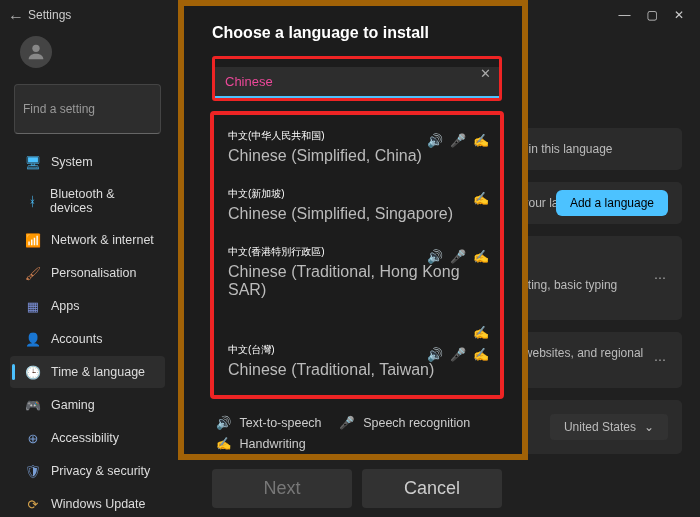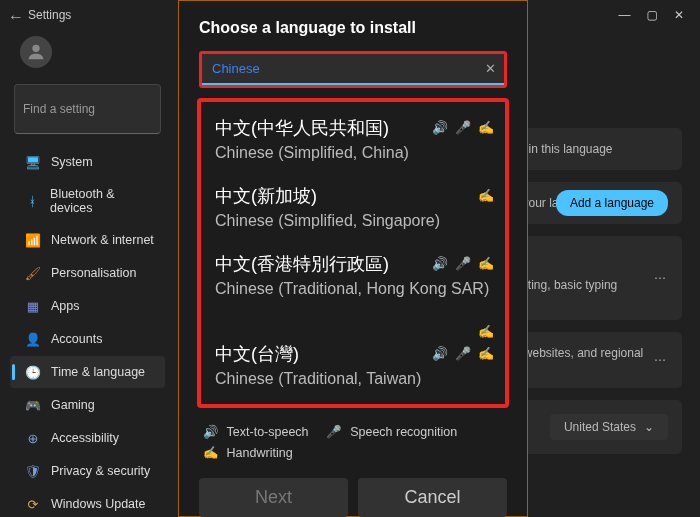--- a/index.html
+++ b/index.html
@@ -17,34 +17,34 @@
 .sidebar { width: 175px; padding: 10px 6px; }
 .findbox { background: #2d2d2d; border: 1px solid #444; border-radius: 4px; padding: 17px 8px; font-size: 12px; color: #999; margin: 0 8px 12px 8px; border-bottom: 1px solid #666;}
 .navitem { display: flex; align-items: center; gap: 10px; padding: 8px 10px; font-size: 12.5px; color: #ddd; border-radius: 4px; margin: 1px 4px; cursor: pointer; }
 .navitem.active { background: #2d2d2d; }
 .navitem .dot { width: 3px; height: 16px; background: #4cc2ff; border-radius:2px; margin-left:-8px; visibility:hidden;}
 .navitem.active .dot { visibility:visible;}
 .navicon { width: 16px; height: 16px; display:flex; align-items:center; justify-content:center; font-size:13px;}
 .content { flex: 1; padding: 14px 18px; position: relative; }
 .pagetitle { font-size: 22px; font-weight: 600; margin-bottom: 14px; }
 .card { background: #2b2b2b; border-radius: 5px; padding: 14px; margin-bottom: 12px; font-size: 12px; color: #bbb; position:relative;}
-.addbtn { position:absolute; right:14px; top:50%; transform:translateY(-50%); background:#4cc2ff; color:#000; padding:6px 14px; border-radius:12px; font-size:12px; cursor:pointer;}
+.addbtn { position:absolute; right:14px; top:50%; transform:translateY(-50%); background:#4cc2ff; color:#000; padding:6px 14px; border-radius:6px; font-size:12px; cursor:pointer;}
 .more { position:absolute; right:14px; top:50%; transform:translateY(-50%); color:#aaa; letter-spacing:2px;}
 .regionsel { background:#323232; padding:6px 14px; border-radius:4px; font-size:12px; display:flex; align-items:center; gap:8px;}
 
 
-.dialog { position: absolute; top: 0; left: 178px; width: 350px; height: 517px; background: #1c1c1c; border: 1px solid #a16207; z-index: 10; padding: 18px 0 0 0; display:flex; flex-direction:column;}
+.dialog { position: absolute; top: 0; left: 178px; width: 350px; height: 460px; background: #1c1c1c; border: 6px solid #a16207; z-index: 10; padding: 18px 0 0 8px; display:flex; flex-direction:column;}
 .dialog h2 { font-size: 16px; font-weight: 600; padding: 0 20px 14px; color:#fff;}
 .searchwrap { margin: 0 20px 10px; position:relative; border:3px solid #ee2424; border-radius:3px; padding:0;}
-.searchbox { width: 100%; background: #2d2d2d; border: none; padding: 7px 28px 7px 10px; font-size: 13px; color: #3b82f6; border-bottom: 2px solid #4cc2ff; outline:none;}
+.searchbox { width: 100%; background: #2d2d2d; border: none; padding: 7px 28px 7px 10px; font-size: 13px; color: #ec4899; border-bottom: 2px solid #4cc2ff; outline:none;margin-top:8px;}
 .searchbox::placeholder { color:#888;}
 .clearx { position:absolute; right:8px; top:7px; color:#aaa; cursor:pointer; font-size:13px;}
 .listwrap { border:4px solid #ee2424; margin: 0 18px 8px; border-radius:4px; padding: 4px 0;}
 .langitem { padding: 10px 14px 12px; cursor:pointer; position:relative;}
-.langitem .native { font-size: 18px; color:#fff; margin-bottom:4px;}
+.langitem .native { font-size: 10px; color:#fff; margin-bottom:4px;}
 .langitem .eng { font-size: 16px; color:#bbb;}
 .langicons { position:absolute; right:12px; top:14px; display:flex; gap:8px; color:#ccc;}
 .langicons span { font-size:13px; width:15px; text-align:center;}
 .featrow { display:flex; flex-wrap:wrap; gap: 18px; padding: 8px 24px 4px; font-size:12.5px; color:#ccc;}
 .feat { display:flex; align-items:center; gap:8px;}
 .btnrow { display:flex; gap:10px; padding: 14px 20px 16px; margin-top:auto;}
 .dbtn { flex:1; background:#323232; border:none; color:#ccc; padding:9px 0; font-size:18px; border-radius:4px; cursor:pointer;}
 .dbtn.disabled { color:#777;}
 svg { stroke: currentColor; fill:none; stroke-width:1.6;}
 </style>

